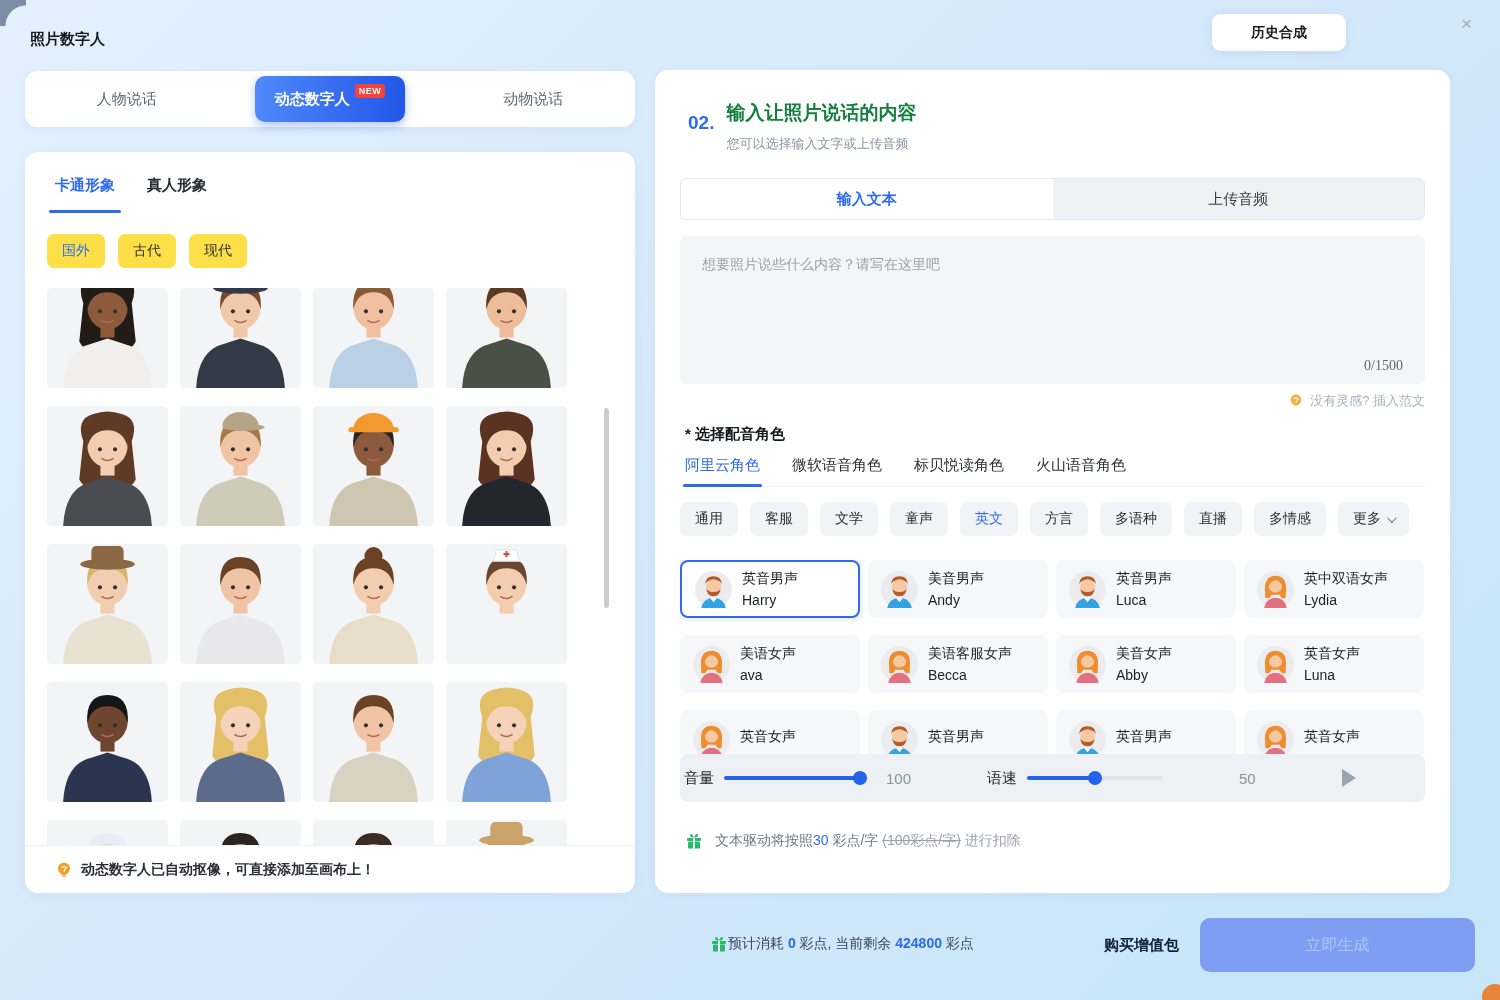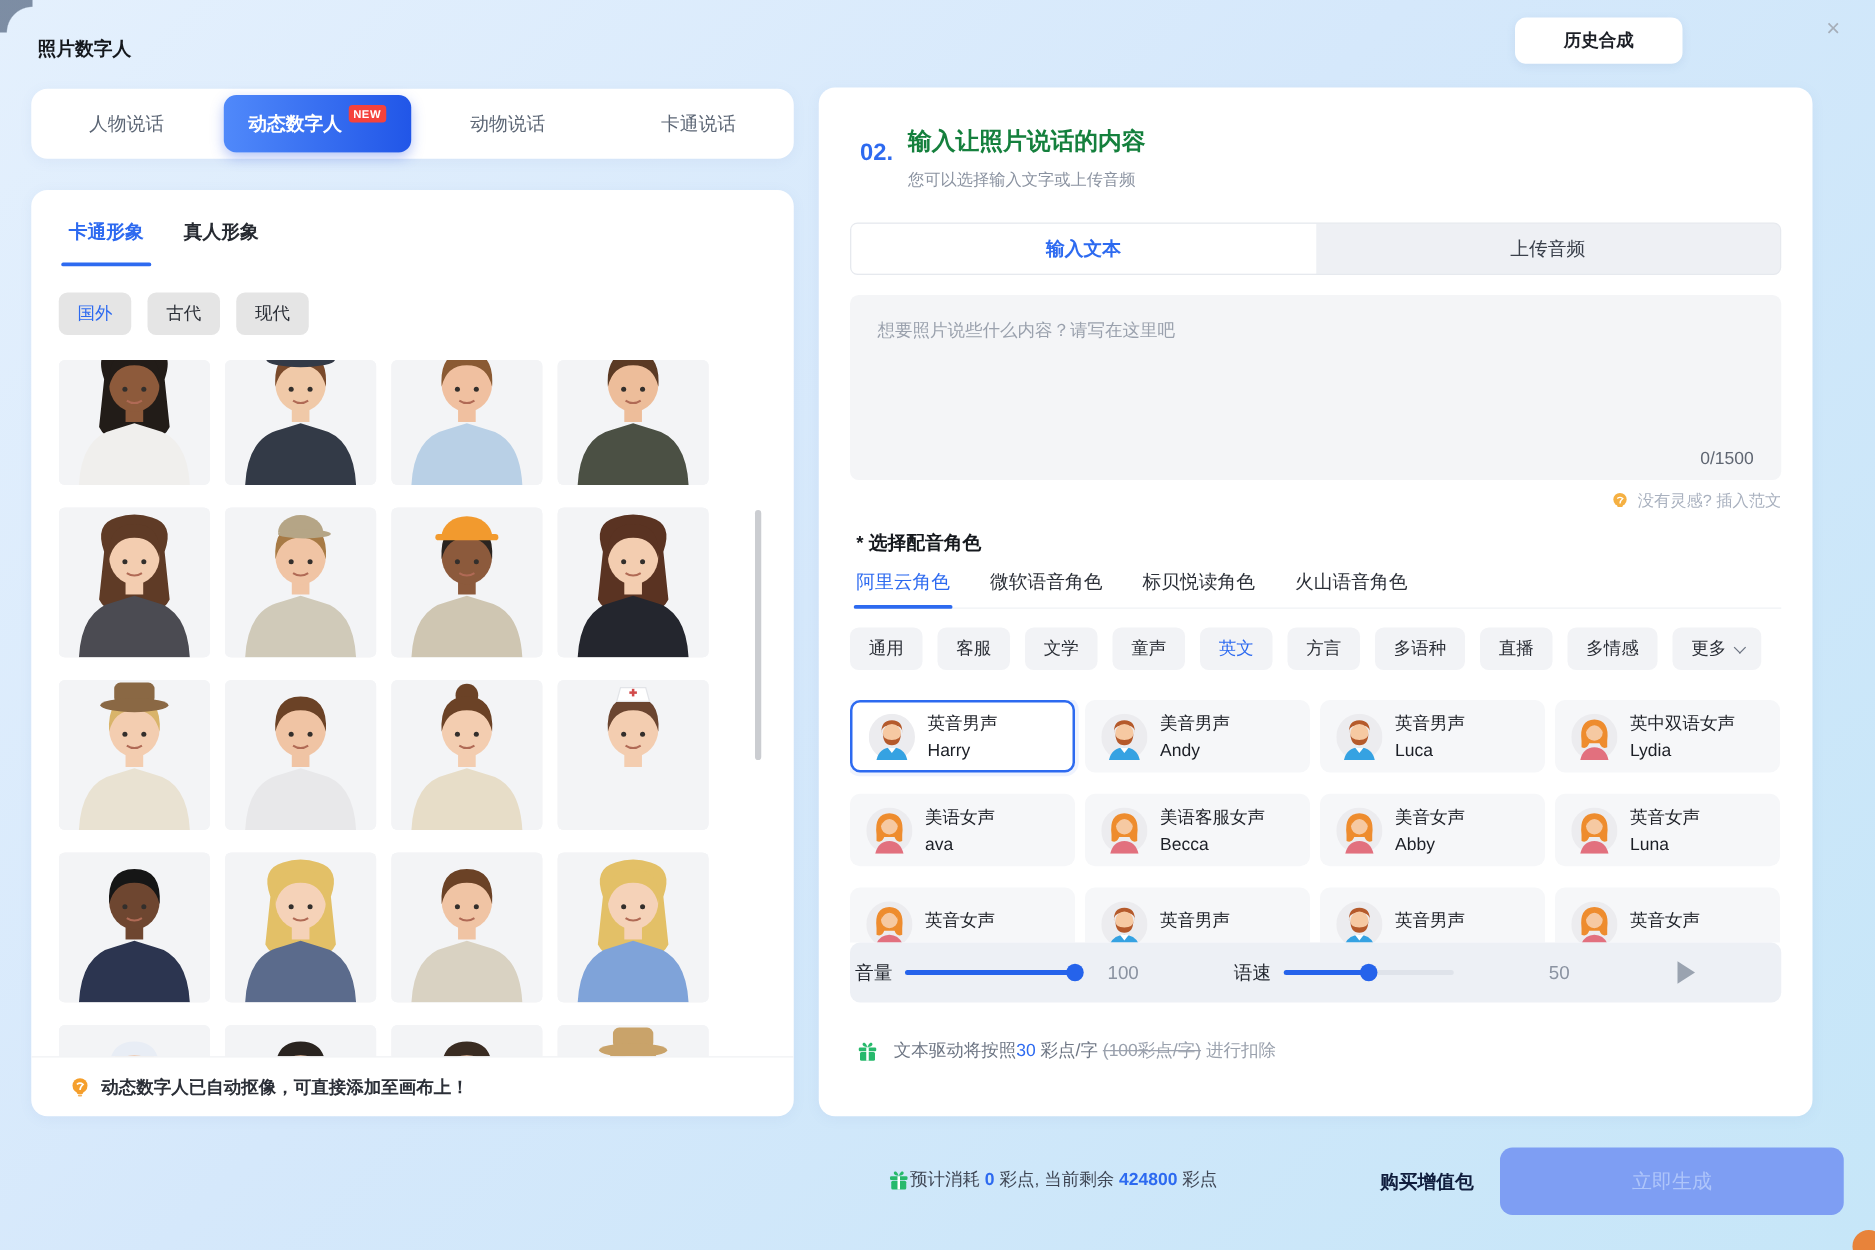--- a/index.html
+++ b/index.html
@@ -31,21 +31,21 @@
   .badge-new { background:#f5423c; color:#fff; font-size:9px; font-weight:bold; border-radius:3px;
     padding:2px 4px; margin-left:5px; transform:translateY(-8px); letter-spacing:.5px; }
 
   
   .lcard { left:25px; top:152px; width:610px; height:741px; overflow:hidden; }
   .subtabs { position:absolute; left:30px; top:24px; display:flex; gap:32px; font-size:15px; }
   .subtab { color:#262a31; font-weight:bold; cursor:pointer; padding-bottom:12px; position:relative; }
   .subtab.sel { color:#2d6af0; }
   .subtab.sel::after { content:""; position:absolute; left:-6px; right:-6px; bottom:-6px; height:3px; border-radius:2px; background:#2d6af0; }
   .chips { position:absolute; left:22px; top:82px; display:flex; gap:13px; }
-  .chip { height:34px; padding:0 15px; background:#e5e5e5; border-radius:7px; display:flex; align-items:center;
+  .chip { height:34px; padding:0 15px; background:#fde047; border-radius:7px; display:flex; align-items:center;
     font-size:14px; color:#2b2f37; cursor:pointer; }
   .chip.sel { color:#2d6af0; }
   .char-grid { position:absolute; left:22px; top:136px; width:546px; height:557px; overflow:hidden;
     display:grid; grid-template-columns:repeat(4,121px); grid-template-rows:100px 120px 120px 120px 120px;
     column-gap:12px; row-gap:18px; }
   .char-cell { background:#f3f4f6; border-radius:5px; overflow:hidden; cursor:pointer; }
   .char-cell svg { width:100%; height:100%; display:block; }
   .lscrollbar { position:absolute; left:579px; top:256px; width:5px; height:200px; background:#cbcdd1; border-radius:3px; }
   .lhint { position:absolute; left:0; right:0; bottom:0; height:48px; border-top:1px solid #f0f1f3;
     display:flex; align-items:center; padding-left:30px; gap:8px; font-size:14px; font-weight:bold; color:#2b2f37; }
@@ -53,21 +53,21 @@
   
   .rcard { left:655px; top:70px; width:795px; height:823px; }
   .step-row { position:absolute; left:33px; top:30px; display:flex; gap:12px; }
   .step-no { color:#2d6af0; font-size:19px; font-weight:bold; margin-top:12px; }
   .step-title { font-size:19px; font-weight:bold; color:#15803d; }
   .step-sub { font-size:13px; color:#8b93a1; margin-top:9px; }
   .seg { position:absolute; left:25px; top:108px; width:745px; height:42px; border:1px solid #e6e9ee;
     border-radius:6px; overflow:hidden; display:flex; background:#eef0f4; }
   .seg > div { flex:1; display:flex; align-items:center; justify-content:center; font-size:15px; color:#3a404b; cursor:pointer; }
   .seg .sel { background:#fff; color:#2d6af0; font-weight:bold; }
-  .txtwrap { position:absolute; left:25px; top:166px; width:745px; height:148px; background:#f4f5f7; border-radius:7px; }
+  .txtwrap { position:absolute; left:25px; top:166px; width:745px; height:148px; background:#f4f5f7; border-radius:7px;font-family:Liberation Serif, serif; }
   .txtwrap textarea { width:100%; height:100%; background:transparent; border:none; resize:none; outline:none;
     font-family:inherit; font-size:14px; color:#2b2f37; padding:20px 22px; }
   .txtwrap textarea::placeholder { color:#9aa1ad; }
   .counter { position:absolute; right:22px; bottom:10px; font-size:14px; color:#5f6672; }
   .tip-row { position:absolute; right:25px; top:322px; display:flex; align-items:center; gap:6px; font-size:13px; color:#a9b1bf; cursor:pointer; }
   .sec-label { position:absolute; left:30px; top:355px; font-size:15px; font-weight:bold; color:#15181d; }
   .ptabs { position:absolute; left:30px; top:386px; width:740px; display:flex; gap:32px; font-size:15px;
     padding-bottom:11px; border-bottom:1px solid #f0f2f5; }
   .ptab { color:#2b2f37; cursor:pointer; position:relative; }
   .ptab.sel { color:#2d6af0; }
@@ -125,25 +125,20 @@
       <div class="pill">
         <span>动态数字人</span>
         <span class="badge-new">NEW</span>
       </div>
     </div>
     <div class="ltab">
       <div class="pill">
         <span>动物说话</span>
       </div>
     </div>
-    <div class="ltab">
-      <div class="pill">
-        <span>卡通说话</span>
-      </div>
-    </div>
   </div>
 
 <div class="card lcard">
   <div class="subtabs" id="subtabs">
       <div class="subtab sel">卡通形象</div>
       <div class="subtab">真人形象</div>
     </div>
   <div class="chips" id="filters">
       <div class="chip sel">国外</div>
       <div class="chip">古代</div>

